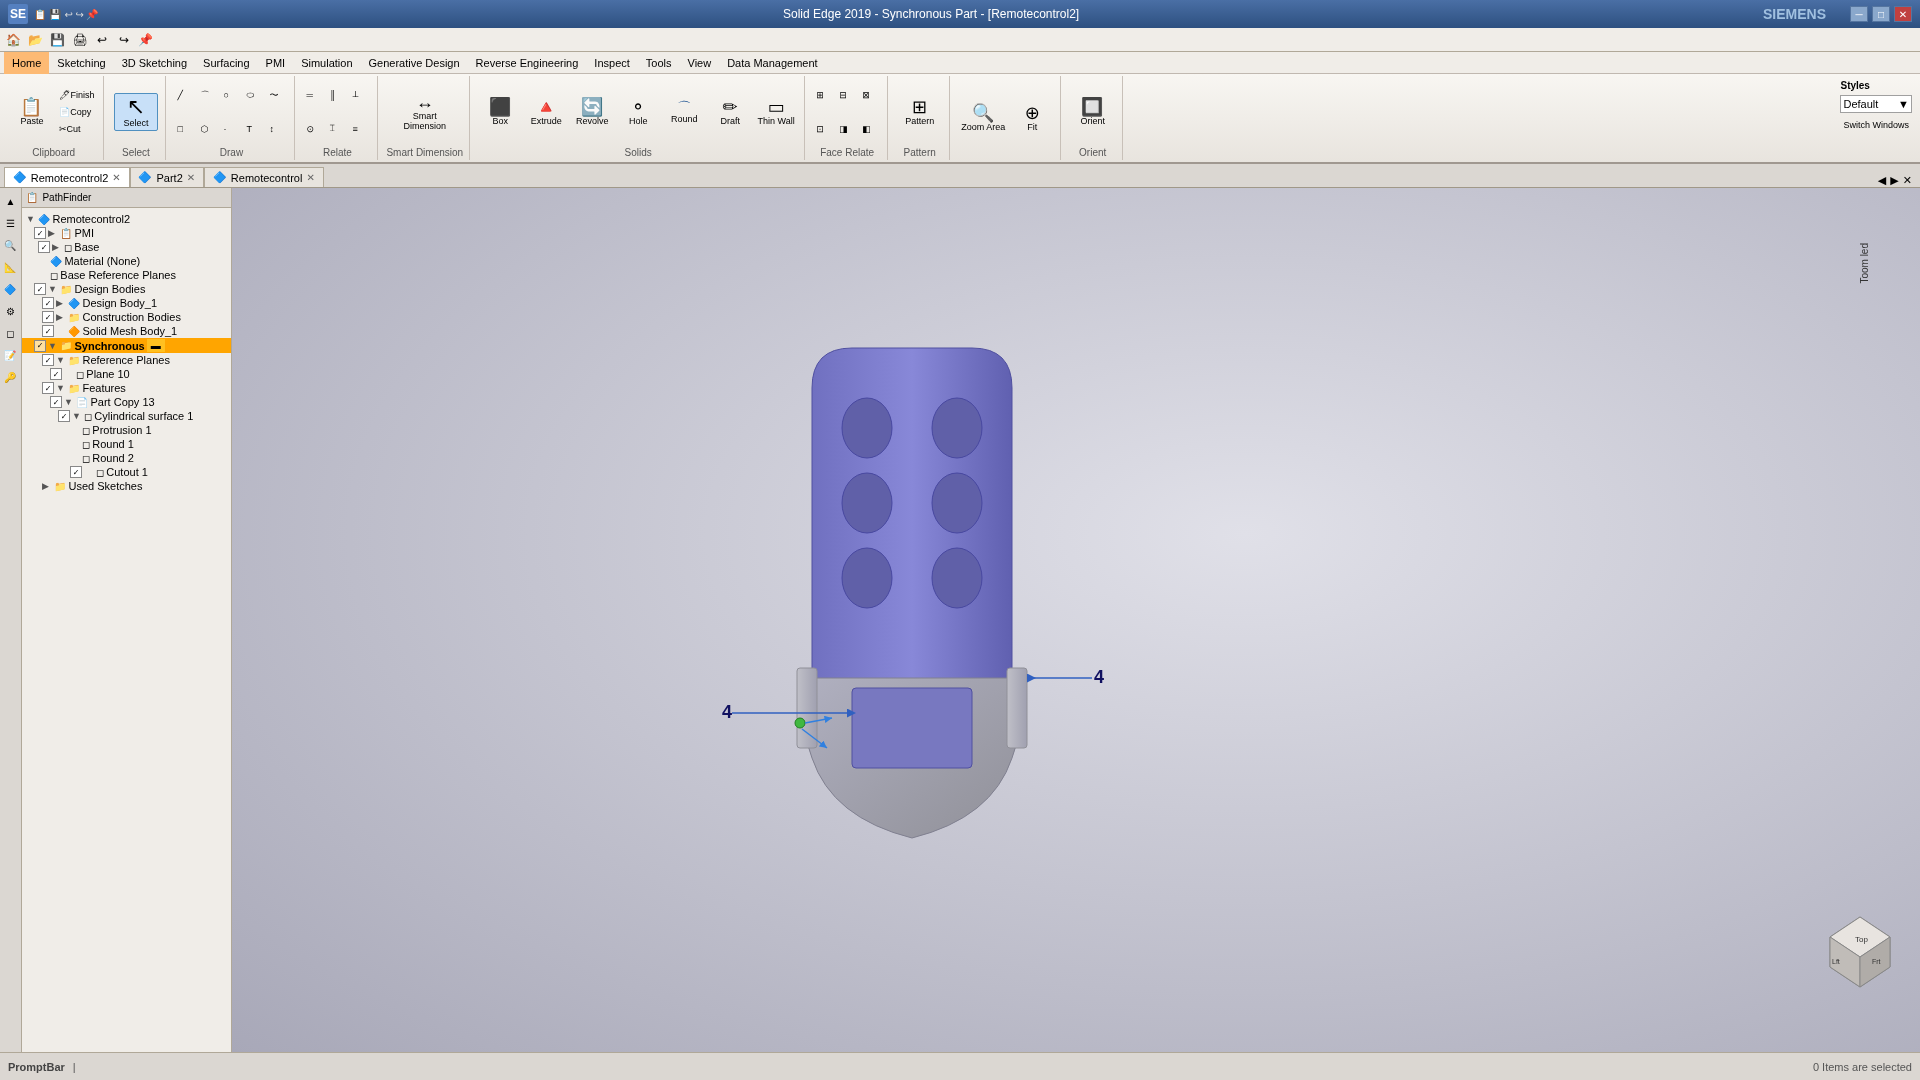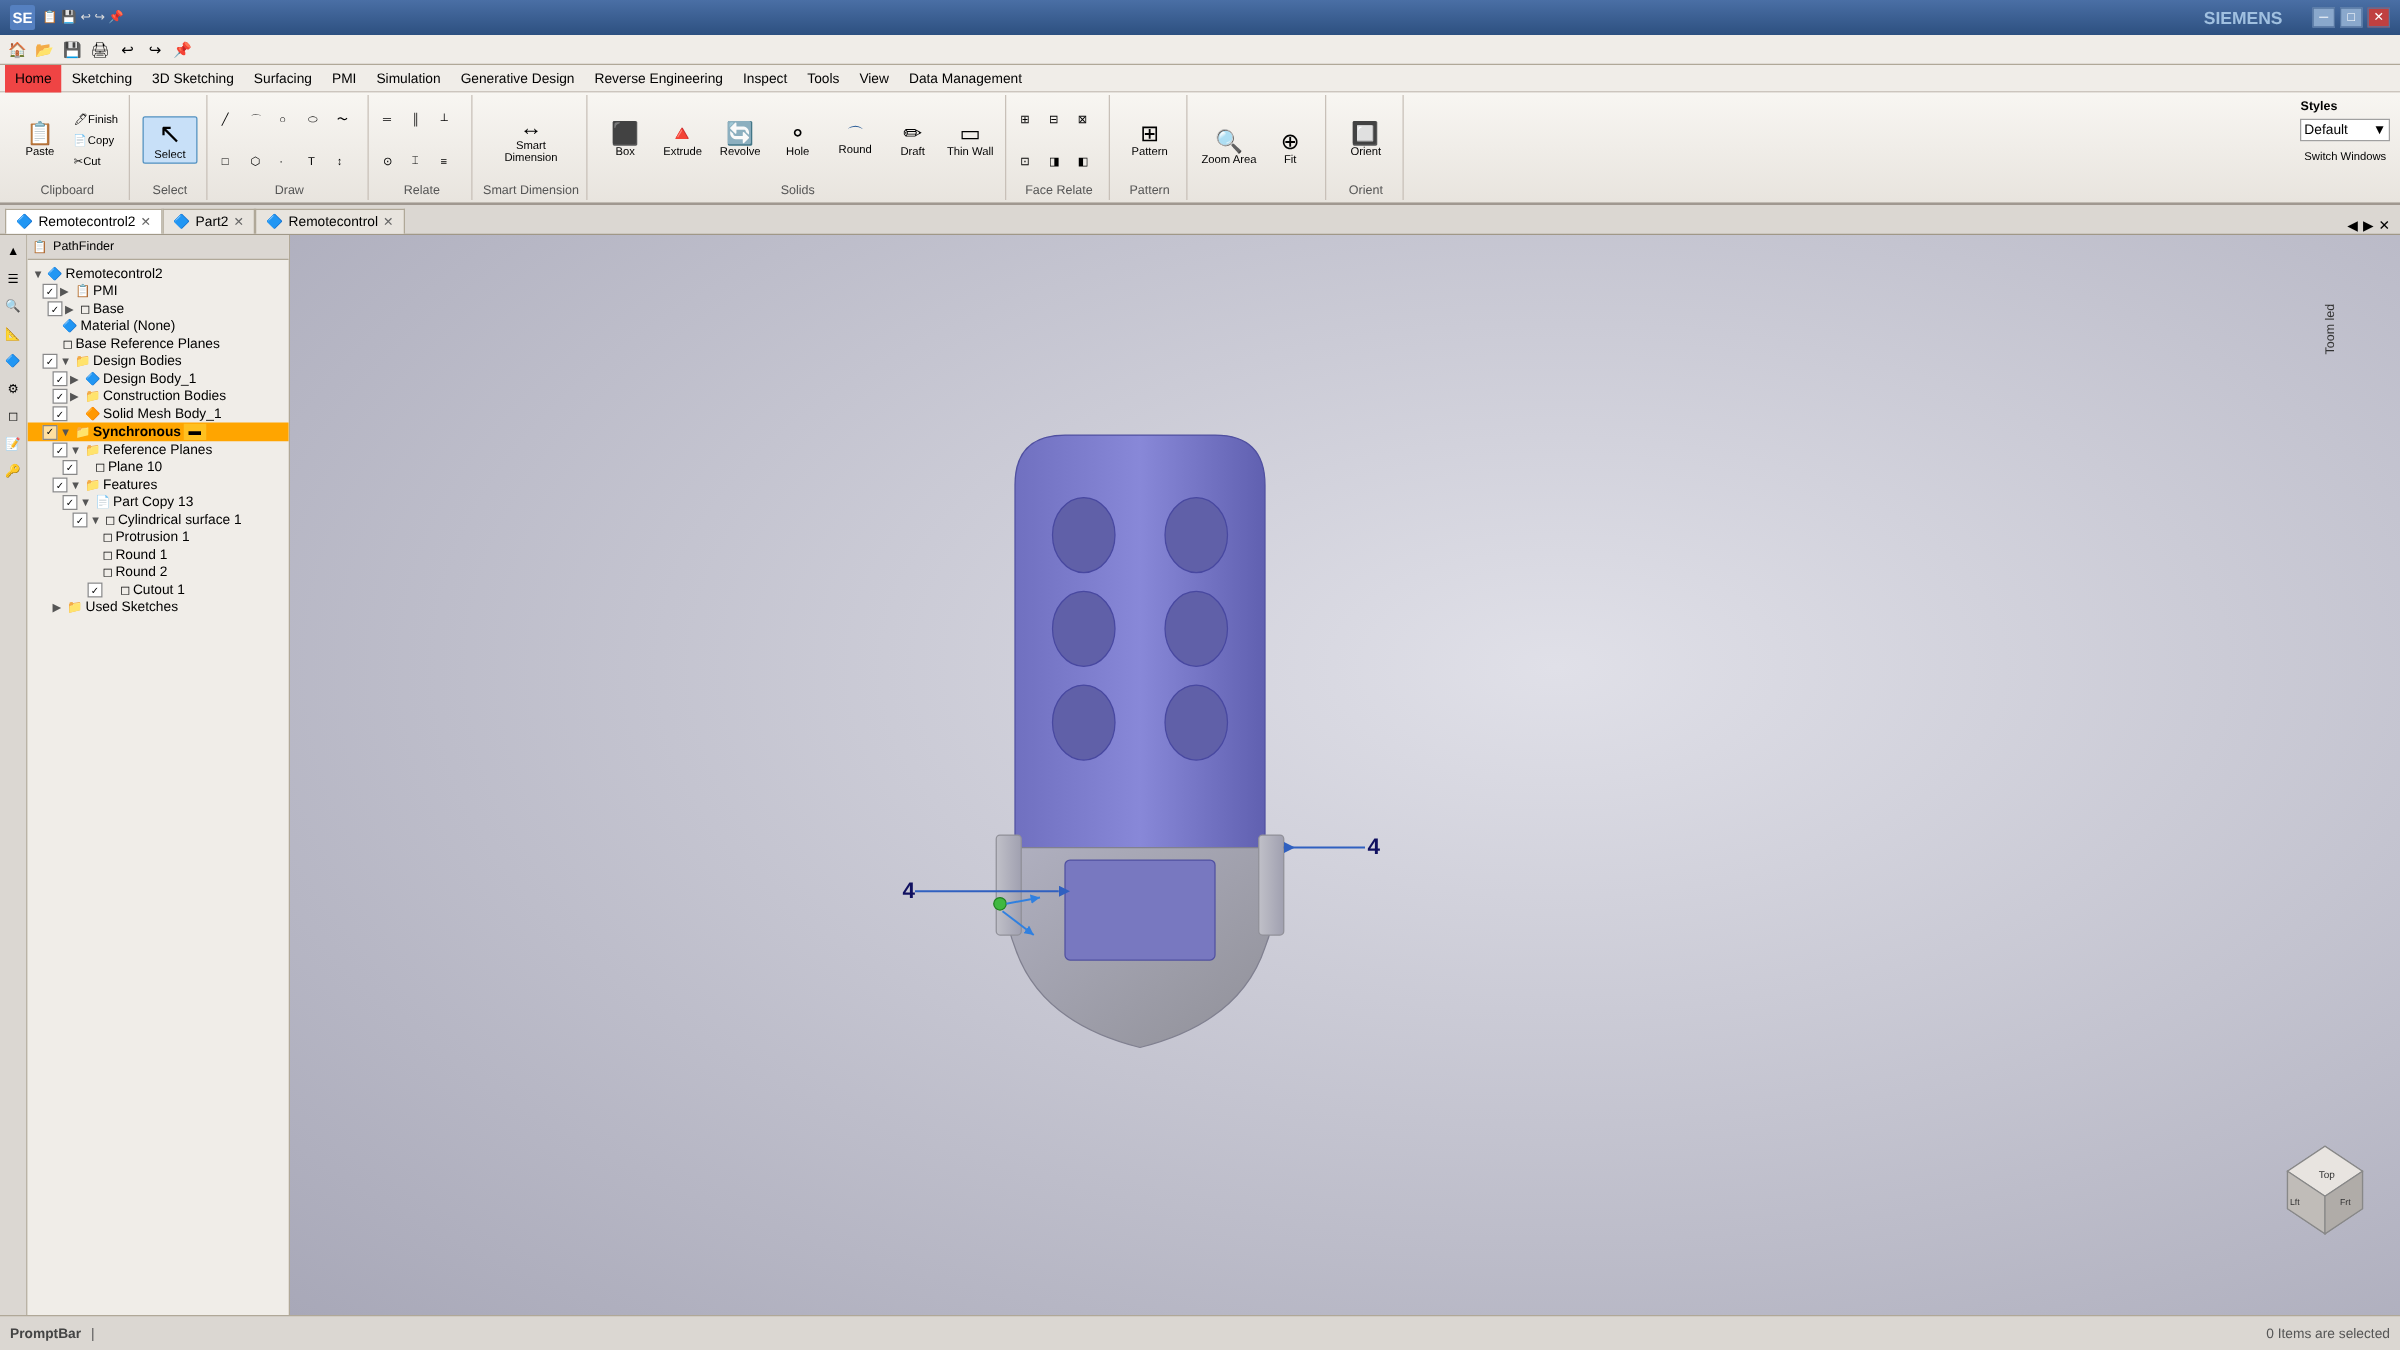--- a/index.html
+++ b/index.html
@@ -34,21 +34,21 @@
     
     #menu-bar {
       height: 22px;
       background: #f0ede8;
       display: flex;
       align-items: center;
       border-bottom: 1px solid #c0b8b0;
       padding: 0 4px;
     }
     .menu-item { padding: 2px 8px; font-size: 11px; cursor: pointer; height: 22px; display: flex; align-items: center; }
-    .menu-item.active { background: #ef4444; }
+    .menu-item.active { background: #fdba74; }
 
     
     #ribbon {
       height: 90px;
       background: linear-gradient(to bottom, #f8f6f2, #e8e4de);
       border-bottom: 2px solid #a09890;
       display: flex;
       flex-direction: column;
     }
 
@@ -226,20 +226,21 @@
     ::-webkit-scrollbar-thumb { background: #b0a8a0; }
   </style>
 </head>
 <body>
 
 <div id="title-bar">
   <div style="display:flex;align-items:center;gap:6px;">
     <div style="width:20px;height:20px;background:#5580c0;border-radius:2px;display:flex;align-items:center;justify-content:center;color:white;font-size:12px;font-weight:bold;">SE</div>
     <span style="font-size:10px;color:#ddd;">📋 💾 ↩ ↪ 📌</span>
   </div>
+  <div class="title-text">Solid Edge 2019 - Synchronous Part - [Remotecontrol2]</div>
   <div style="display:flex;align-items:center;gap:4px;">
     <div style="color:#a0c0e0;font-weight:bold;font-size:14px;margin-right:20px;">SIEMENS</div>
     <div class="win-btn">─</div>
     <div class="win-btn">□</div>
     <div class="win-btn" style="background:#c04040;">✕</div>
   </div>
 </div>
 
 <div id="quick-access">
   <div class="qa-btn">🏠</div>

